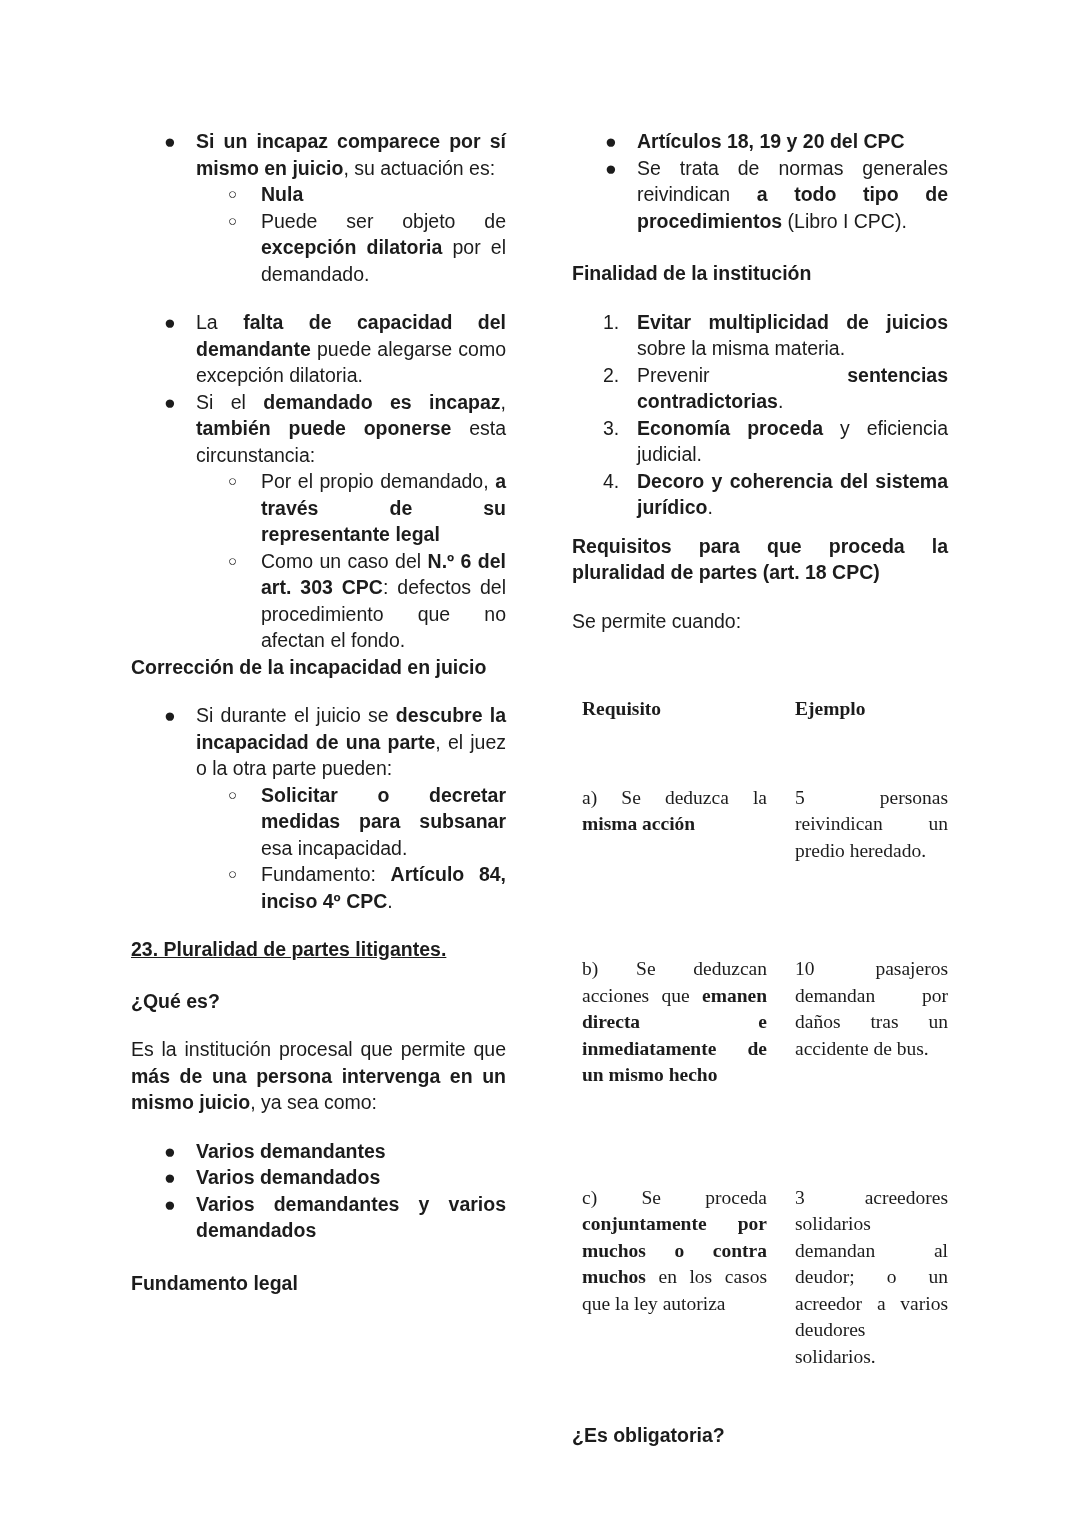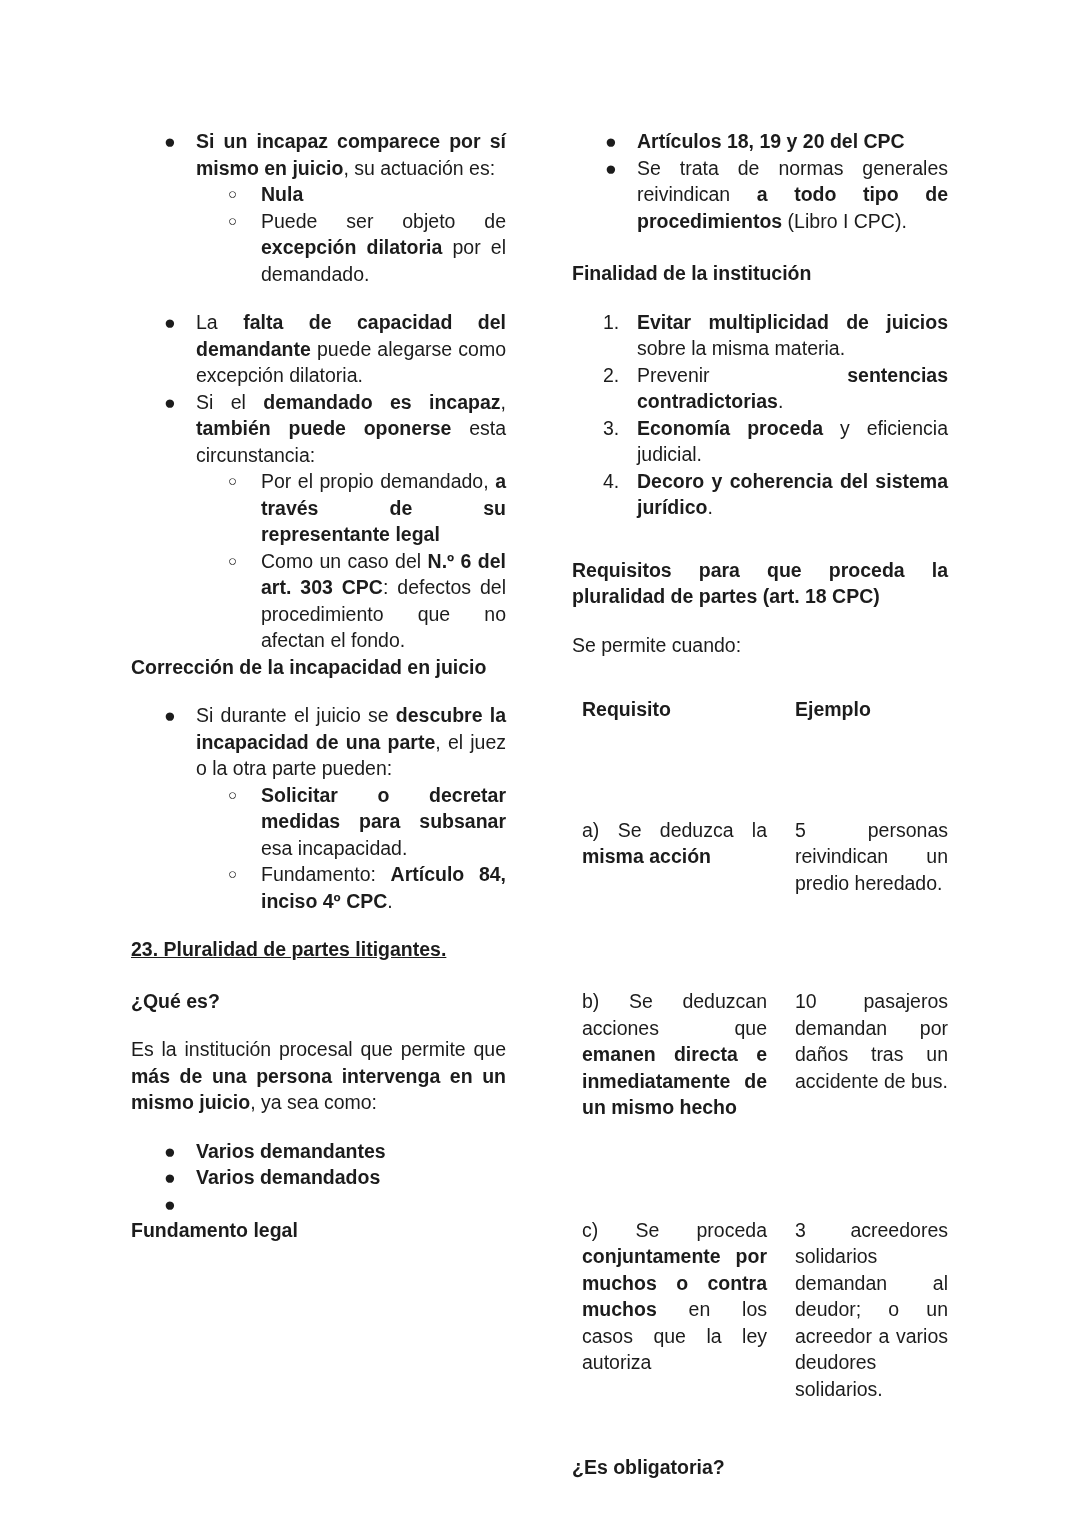--- a/index.html
+++ b/index.html
@@ -12,21 +12,21 @@
   b { font-weight: bold; }
   .li { position: relative; padding-left: 65px; text-align: justify; }
   .li .mk { position: absolute; left: 33px; top: 0; }
   .sub { position: relative; padding-left: 130px; text-align: justify; }
   .sub .mk { position: absolute; left: 97px; top: 0; font-size: 15px; }
   .num { position: relative; padding-left: 65px; text-align: justify; }
   .num .mk { position: absolute; left: 31px; }
   .h { font-weight: bold; }
   .u { text-decoration: underline; }
   .table { position: absolute; left: 572px; top: 696px; width: 376px; }
-  .row { display: flex; }
+  .row { display: flex; font-family: Liberation Serif, serif; }
   .c1 { width: 185px; padding-left: 10px; text-align: justify; }
   .c2 { width: 153px; padding-left: 28px; text-align: justify; }
 </style>
 </head>
 <body>
 
 <div class="col left">
   <div class="li"><span class="mk">●</span><b>Si un incapaz comparece por sí mismo en juicio</b><span>, su actuación es:</span></div>
   <div class="sub"><span class="mk">○</span><b>Nula</b></div>
   <div class="sub"><span class="mk">○</span><span>Puede ser objeto de </span><b>excepción dilatoria</b><span> por el demandado.</span></div>
@@ -42,46 +42,46 @@
   <div class="li" style="margin-top:22px"><span class="mk">●</span><span>Si durante el juicio se </span><b>descubre la incapacidad de una parte</b><span>, el juez o la otra parte pueden:</span></div>
   <div class="sub"><span class="mk">○</span><b>Solicitar o decretar medidas para subsanar</b><span> esa incapacidad.</span></div>
   <div class="sub"><span class="mk">○</span><span>Fundamento: </span><b>Artículo 84, inciso 4º CPC</b><span>.</span></div>
 
   <p class="h u" style="margin-top:22px">23. Pluralidad de partes litigantes.</p>
   <p class="h" style="margin-top:25px">¿Qué es?</p>
   <p style="margin-top:22px"><span>Es la institución procesal que permite que </span><b>más de una persona intervenga en un mismo juicio</b><span>, ya sea como:</span></p>
 
   <div class="li" style="margin-top:22px"><span class="mk">●</span><b>Varios demandantes</b></div>
   <div class="li"><span class="mk">●</span><b>Varios demandados</b></div>
-  <div class="li"><span class="mk">●</span></div>
+  <div class="li"><span class="mk">●</span><b>Varios demandantes y varios demandados</b></div>
 
   <p class="h" style="margin-top:26px">Fundamento legal</p>
 </div>
 
 <div class="col right">
   <div class="li"><span class="mk">●</span><b>Artículos 18, 19 y 20 del CPC</b></div>
   <div class="li"><span class="mk">●</span><span>Se trata de normas generales reivindican </span><b>a todo tipo de procedimientos</b><span> (Libro I CPC).</span></div>
 
   <p class="h" style="margin-top:26px">Finalidad de la institución</p>
 
   <div class="num" style="margin-top:22px"><span class="mk">1.</span><b>Evitar multiplicidad de juicios</b><span> sobre la misma materia.</span></div>
   <div class="num"><span class="mk">2.</span><span>Prevenir </span><b>sentencias contradictorias</b><span>.</span></div>
   <div class="num"><span class="mk">3.</span><b>Economía proceda</b><span> y eficiencia judicial.</span></div>
   <div class="num"><span class="mk">4.</span><b>Decoro y coherencia del sistema jurídico</b><span>.</span></div>
 
-  <p class="h" style="margin-top:36px">Requisitos para que proceda la pluralidad de partes (art. 18 CPC)</p>
+  <p class="h" style="margin-top:12px">Requisitos para que proceda la pluralidad de partes (art. 18 CPC)</p>
   <p style="margin-top:22px">Se permite cuando:</p>
 </div>
 
 <div class="table">
   <div class="row">
     <div class="c1 h">Requisito</div>
     <div class="c2 h">Ejemplo</div>
   </div>
-  <div class="row" style="margin-top:94px">
+  <div class="row" style="margin-top:62px">
     <div class="c1"><span>a) Se deduzca la </span><b>misma acción</b><span></span></div>
     <div class="c2">5 personas reivindican un predio heredado.</div>
   </div>
   <div class="row" style="margin-top:92px">
     <div class="c1"><span>b) Se deduzcan acciones que </span><b>emanen directa e inmediatamente de un mismo hecho</b><span></span></div>
     <div class="c2">10 pasajeros demandan por daños tras un accidente de bus.</div>
   </div>
   <div class="row" style="margin-top:96px">
     <div class="c1"><span>c) Se proceda </span><b>conjuntamente por muchos o contra muchos</b><span> en los casos que la ley autoriza</span></div>
     <div class="c2">3 acreedores solidarios demandan al deudor; o un acreedor a varios deudores solidarios.</div>

